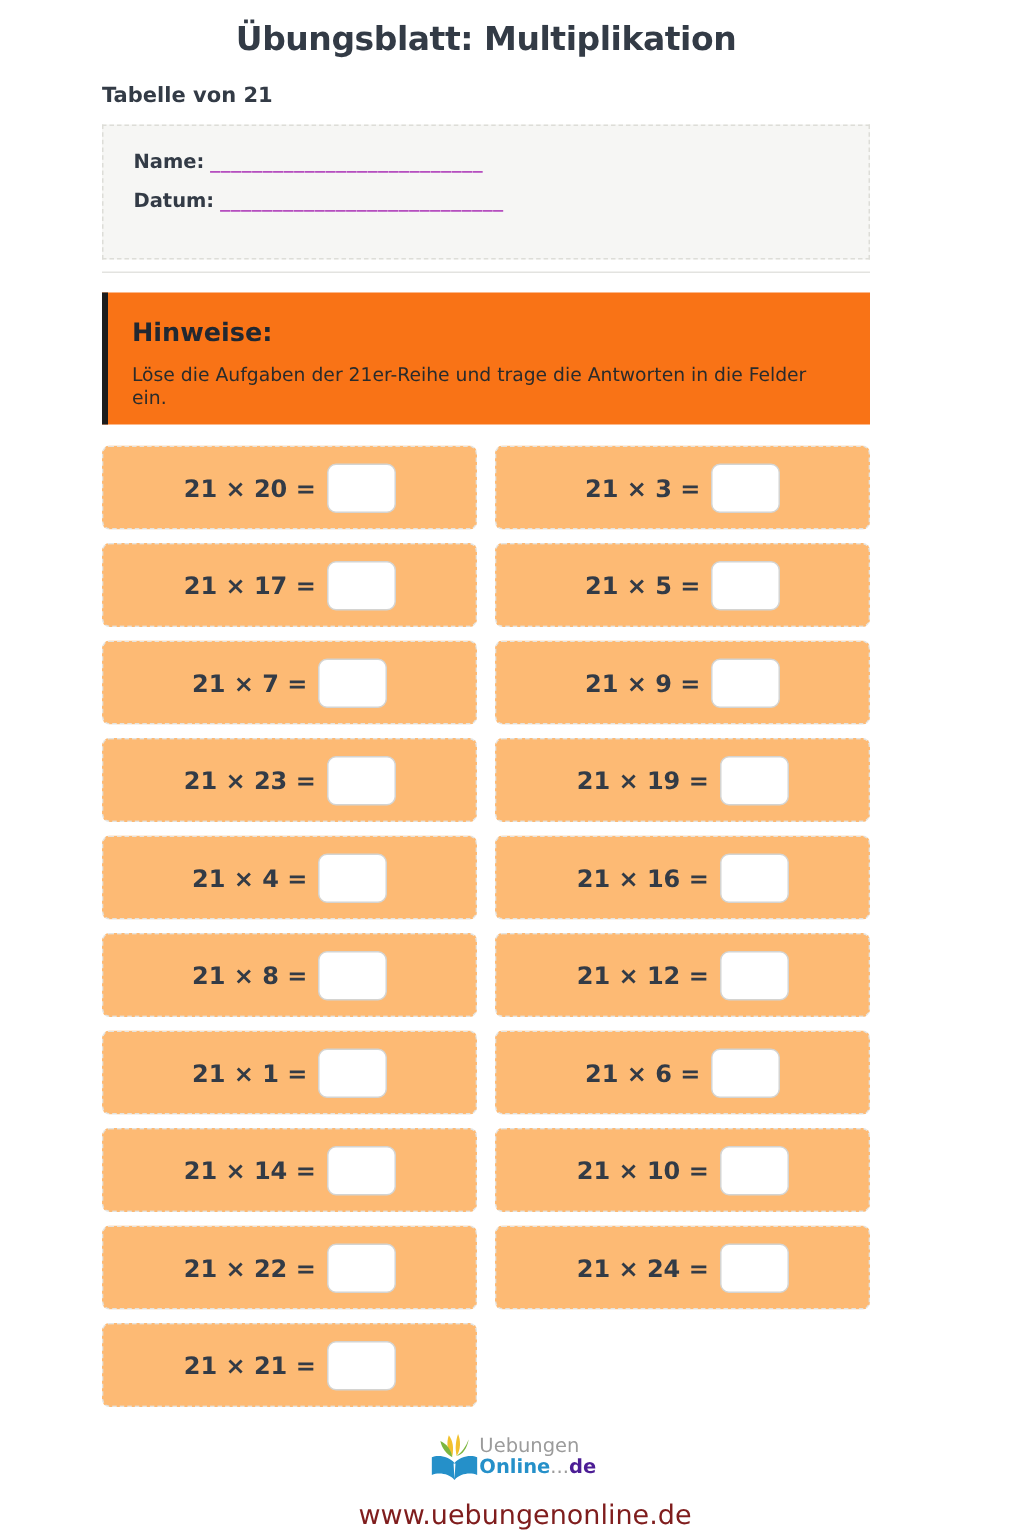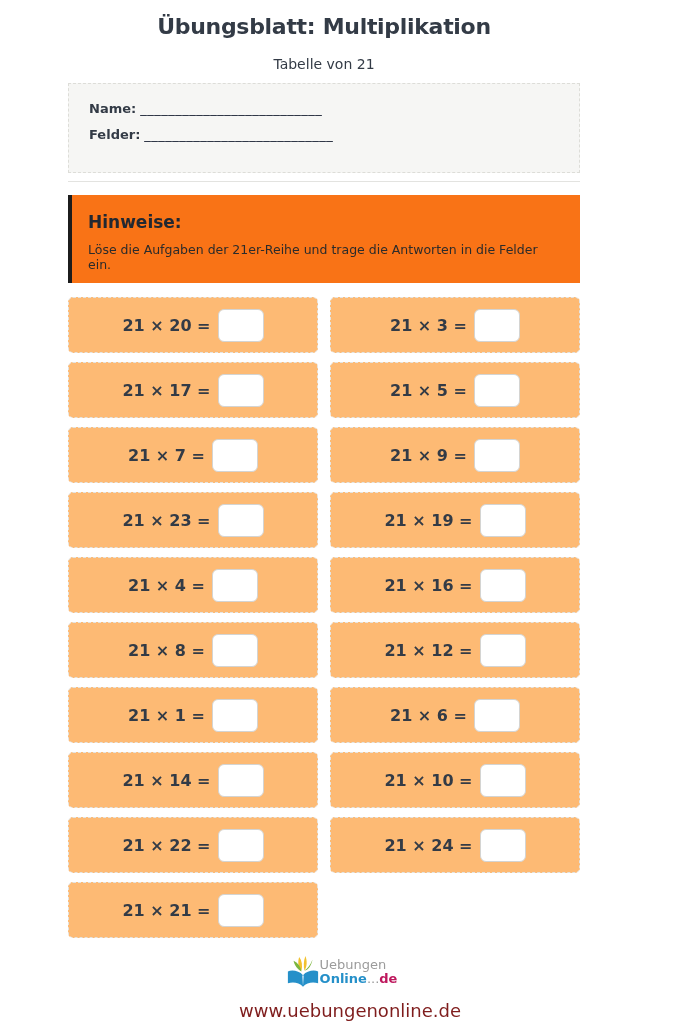--- a/index.html
+++ b/index.html
@@ -16,37 +16,37 @@
   .page-title {
     margin-top: 14px;
     text-align: center;
     font-size: 22px;
     font-weight: bold;
     color: #333b46;
     letter-spacing: -0.3px;
   }
   .page-subtitle {
     margin-top: 17px;
-    text-align: center;
+    text-align: left;
     font-size: 14px;
-    font-weight: normal;
+    font-weight: bold;
     color: #333b46;
   }
 
   
   .name-box {
     margin-top: 11px;
     height: 90px;
     background: #f6f6f4;
     border: 1px dashed #ddddd8;
     padding: 17px 20px;
   }
   .name-line { margin-bottom: 11px; font-size: 13px; }
   .name-label { font-weight: bold; color: #333b46; margin-right: 4px; }
-  .blank-line { color: #0f172a; letter-spacing: 0.5px; }
+  .blank-line { color: #a21caf; letter-spacing: 0.5px; }
 
   .divider {
     margin-top: 8px;
     border-bottom: 1px solid #e3e3e0;
     height: 0;
   }
 
   
   .hints-box {
     margin-top: 13px;
@@ -106,42 +106,42 @@
     align-items: center;
     gap: 0;
     height: 40px;
   }
   .logo svg { display: block; }
   .logo-text { text-align: left; line-height: 1.05; }
   .logo-line1 { font-size: 13px; color: #9b9b9b; display: block; }
   .logo-line2 { font-size: 13px; font-weight: bold; display: block; }
   .logo-online { color: #2590c9; }
   .logo-dots { color: #9b9b9b; font-weight: normal; }
-  .logo-de { color: #be185d; }
+  .logo-de { color: #4c1d95; }
   .site-url {
     margin-top: 6px;
     font-size: 18px;
     color: #7f1d1d;
     padding-left: 17px;
   }
 </style>
 </head>
 <body>
 
 <div class="content">
 
   <h1 class="page-title">Übungsblatt: Multiplikation</h1>
   <h2 class="page-subtitle">Tabelle von 21</h2>
 
   <div class="name-box">
     <div class="name-line">
       <span class="name-label">Name:</span><span class="blank-line">__________________________</span>
     </div>
     <div class="name-line">
-      <span class="name-label">Felder:</span><span class="blank-line">___________________________</span>
+      <span class="name-label">Datum:</span><span class="blank-line">___________________________</span>
     </div>
   </div>
 
   <div class="divider"></div>
 
   <div class="hints-box">
     <div class="hints-heading">Hinweise:</div>
     <div class="hints-text">Löse die Aufgaben der 21er-Reihe und trage die Antworten in die Felder ein.</div>
   </div>
 

